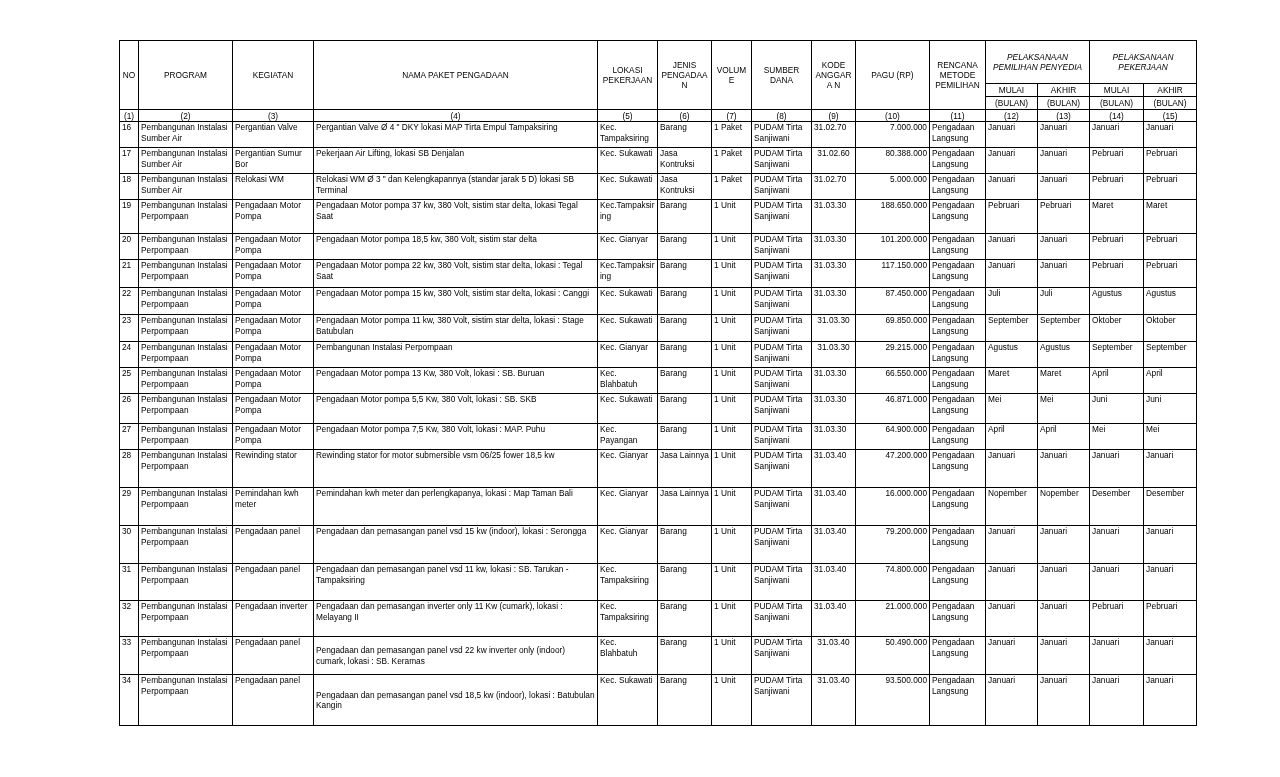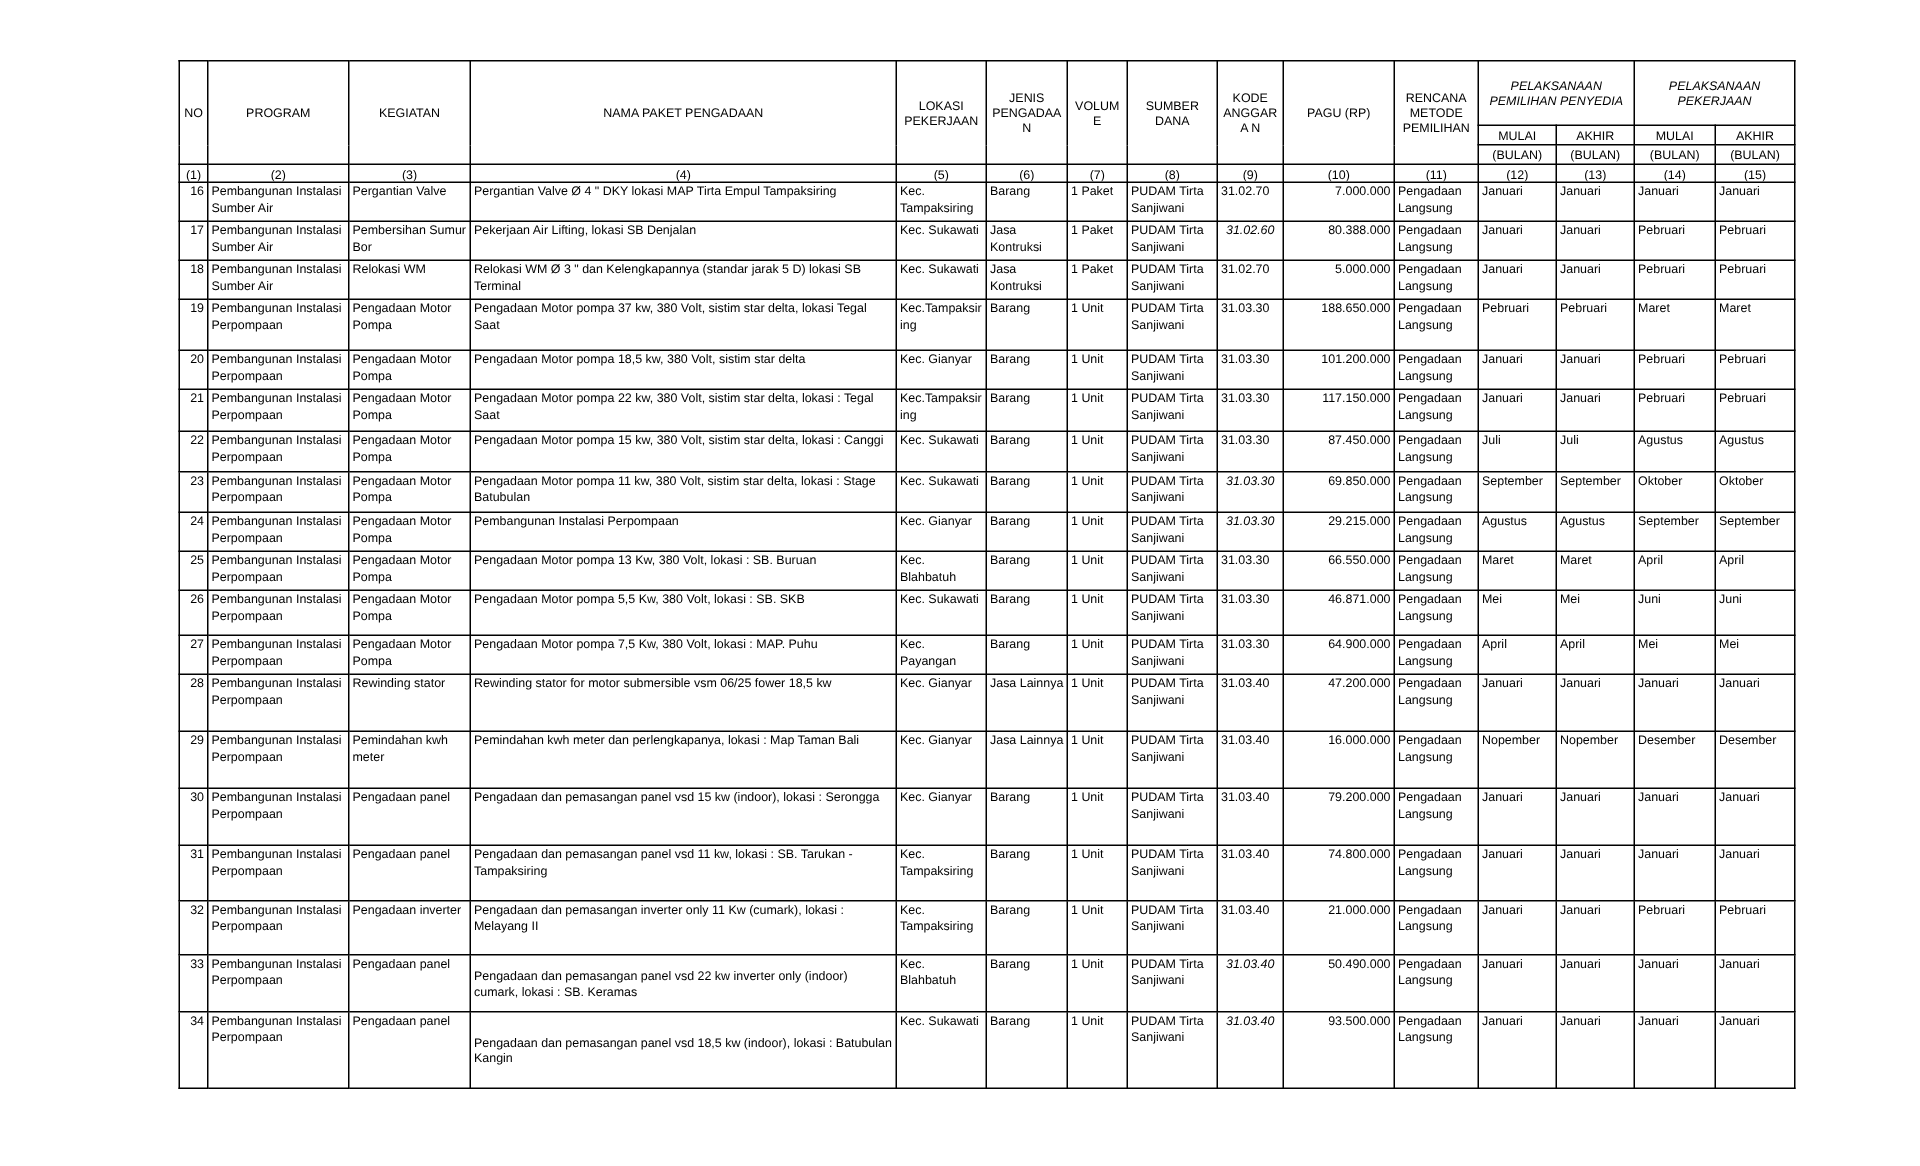--- a/index.html
+++ b/index.html
@@ -6,23 +6,23 @@
   body{background:#ffffff;font-family:"Liberation Sans",sans-serif;}
   .page{position:relative;width:1280px;height:777px;background:#ffffff;overflow:hidden;}
   table.proc{position:absolute;left:119px;top:40px;width:1077px;border-collapse:collapse;table-layout:fixed;color:#000;font-size:8.3px;line-height:10.5px;}
   table.proc th,table.proc td{border:1px solid #000;padding:0 2px;overflow:hidden;word-wrap:break-word;overflow-wrap:break-word;}
   thead th{font-weight:normal;text-align:center;vertical-align:middle;line-height:10px;}
   tr.h-main{height:43px;}
   tr.h-sub{height:13px;}
   tr.h-index{height:12px;}
   th.h-group{padding:0 14px;font-style:italic;}
   tbody td{vertical-align:top;text-align:left;}
-  td.num{text-align:right;padding-right:3px;}
+  td.num{text-align:left;padding-right:3px;}
   td.right{text-align:right;padding-right:3px;}
-  td.center{text-align:center;font-style:italic;}
+  td.center{text-align:center;}
   td.vmid{vertical-align:middle;}
 </style>
 </head>
 <body>
 
 <div class="page">
   <table class="proc">
     <colgroup>
       <col style="width:19px">
         <col style="width:94px">
@@ -100,21 +100,21 @@
           <td class="right">7.000.000</td>
           <td>Pengadaan Langsung</td>
           <td>Januari</td>
           <td>Januari</td>
           <td>Januari</td>
           <td>Januari</td>
         </tr>
         <tr style="height: 26px;">
           <td class="num">17</td>
           <td>Pembangunan Instalasi Sumber Air</td>
-          <td>Pembersihan Sumur Bor</td>
+          <td>Pergantian Sumur Bor</td>
           <td>Pekerjaan Air Lifting, lokasi SB Denjalan</td>
           <td>Kec. Sukawati</td>
           <td>Jasa Kontruksi</td>
           <td>1 Paket</td>
           <td>PUDAM Tirta Sanjiwani</td>
           <td class="center">31.02.60</td>
           <td class="right">80.388.000</td>
           <td>Pengadaan Langsung</td>
           <td>Januari</td>
           <td>Januari</td>

